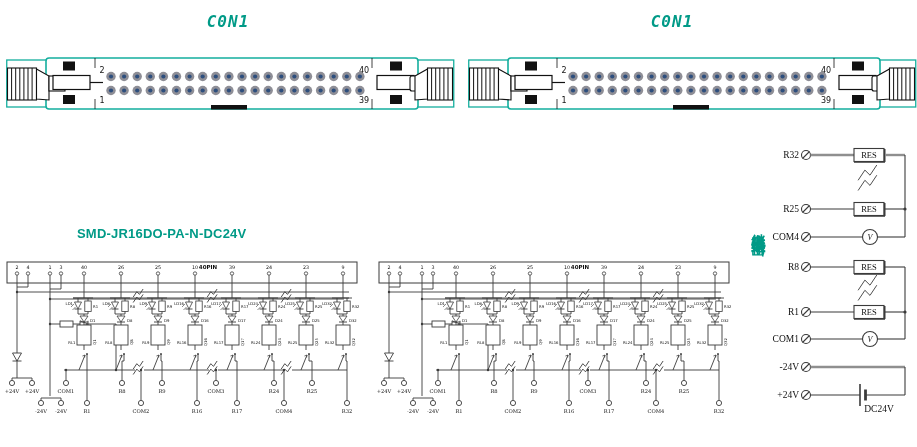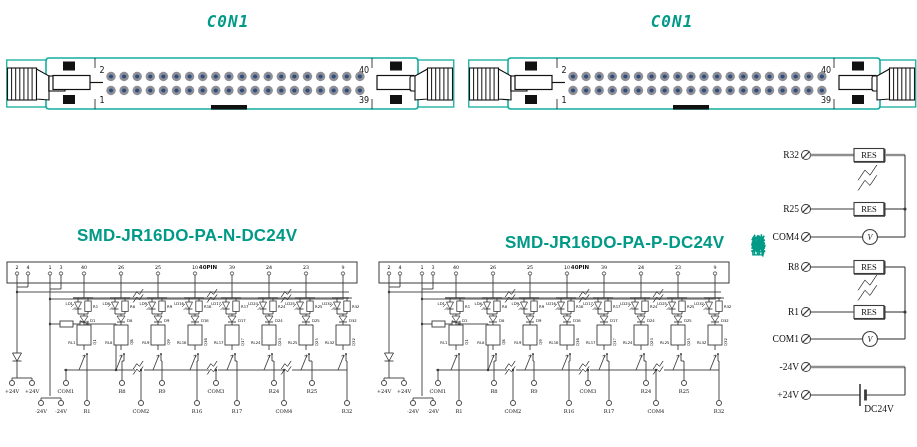--- a/index.html
+++ b/index.html
@@ -1,21 +1,21 @@
 <!DOCTYPE html>
 <html><head>
 <meta charset="utf-8">
 <style>
   html,body{margin:0;padding:0;background:#ffffff;}
   #stage{position:relative;width:917px;height:447px;background:#ffffff;overflow:hidden;
          font-family:"DejaVu Sans",sans-serif;}
   .abs{position:absolute;}
   .con-title{font-family:"DejaVu Sans Mono",monospace;font-weight:bold;font-size:16px;
              letter-spacing:1px;text-align:center;width:120px;font-style:italic;}
-  .mod-title{font-family:"Liberation Sans",sans-serif;font-weight:bold;font-size:17px;
+  .mod-title{font-family:"Liberation Sans",sans-serif;font-weight:bold;font-size:13px;
              letter-spacing:0.2px;white-space:nowrap;}
   .side-label{writing-mode:vertical-rl;text-orientation:upright;font-weight:bold;
               font-size:14px;line-height:16px;letter-spacing:1.5px;
               font-family:"DejaVu Sans",sans-serif;}
   svg{display:block;}
 </style>
 </head>
 <body>
 
 <div id="stage">
@@ -252,21 +252,20 @@
         <rect x="421.5" y="13" width="25" height="32" fill="#ffffff" stroke="#111111" stroke-width="1.1"></rect>
         <path d="M425.6,13 V45" stroke="#111111" stroke-width="1" fill="none"></path>
         <path d="M429.7,13 V45" stroke="#111111" stroke-width="1" fill="none"></path>
         <path d="M433.8,13 V45" stroke="#111111" stroke-width="1" fill="none"></path>
         <path d="M437.9,13 V45" stroke="#111111" stroke-width="1" fill="none"></path>
         <path d="M442,13 V45" stroke="#111111" stroke-width="1" fill="none"></path>
       </g>
     </svg>
 
   <div class="abs mod-title teal-text" style="left: 77px; top: 226px; color: rgb(0, 154, 135);">SMD-JR16DO-PA-N-DC24V</div>
-  <div class="abs mod-title teal-text" style="left: 505px; top: 233px; color: rgb(0, 154, 135);">SMD-JR16DO-PA-P-DC24V</div>
 
   <svg id="mod0" class="abs" style="left:4px;top:258px;" width="358" height="189" viewBox="0 0 358 189">
       <g>
         <rect x="3" y="4" width="350" height="21" fill="#ffffff" stroke="#3b3b3b" stroke-width="1"></rect>
         <text x="204" y="11" font-size="5.5" fill="#111111" text-anchor="middle" font-family="&quot;DejaVu Sans&quot;,sans-serif" font-weight="bold" font-style="normal">40PIN</text>
         <text x="13" y="11" font-size="4.8" fill="#111111" text-anchor="middle" font-family="&quot;DejaVu Sans&quot;,sans-serif" font-weight="normal" font-style="normal">2</text>
         <circle cx="13" cy="15.5" r="1.7" fill="#fff" stroke="#3b3b3b" stroke-width="0.8"></circle>
         <text x="24" y="11" font-size="4.8" fill="#111111" text-anchor="middle" font-family="&quot;DejaVu Sans&quot;,sans-serif" font-weight="normal" font-style="normal">4</text>
         <circle cx="24" cy="15.5" r="1.7" fill="#fff" stroke="#3b3b3b" stroke-width="0.8"></circle>
         <text x="46" y="11" font-size="4.8" fill="#111111" text-anchor="middle" font-family="&quot;DejaVu Sans&quot;,sans-serif" font-weight="normal" font-style="normal">1</text>

